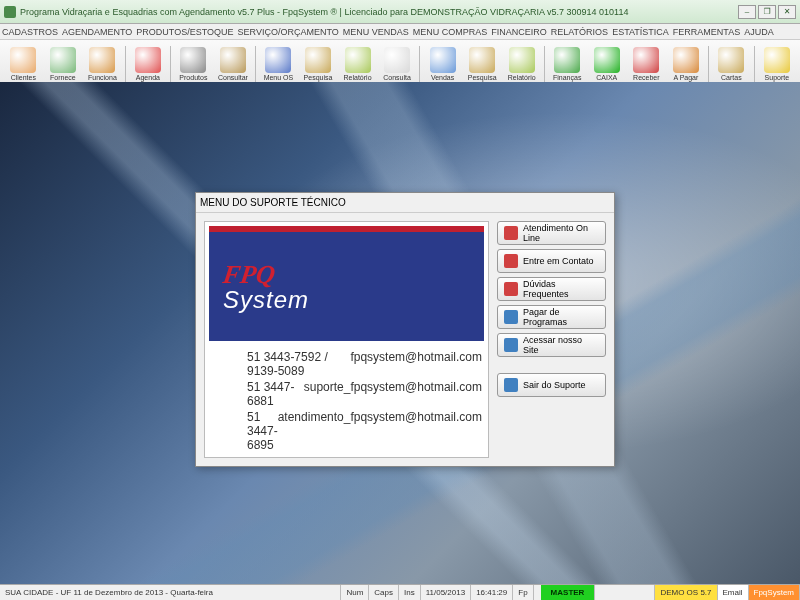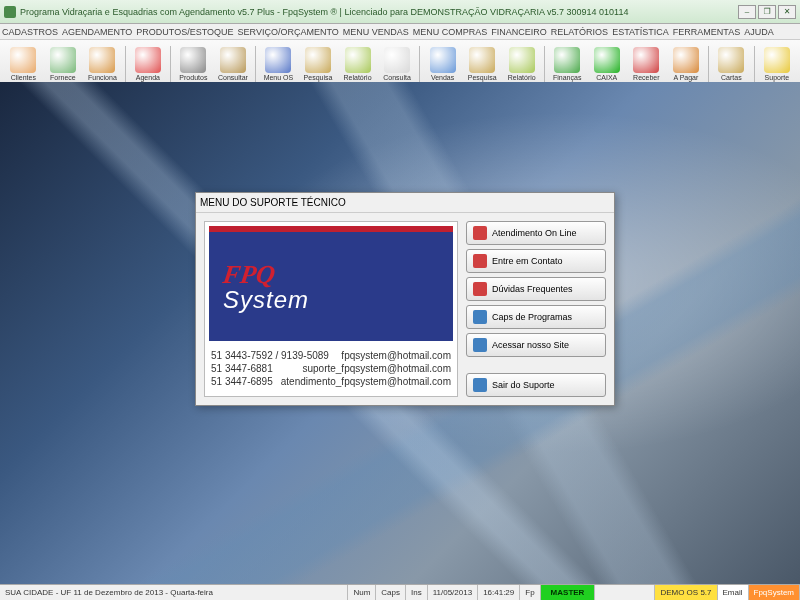--- a/index.html
+++ b/index.html
@@ -28,30 +28,30 @@
   radial-gradient(ellipse at 70% 40%, rgba(255,255,255,0.4) 0%, transparent 40%);
 }
 
 .dialog { position: absolute; top: 110px; left: 195px; width: 420px; background: #f0f0f0; border: 1px solid #888; box-shadow: 2px 2px 8px rgba(0,0,0,0.3); }
 .dialog-title { padding: 4px 4px; font-size: 10px; background: #f0f0f0; border-bottom: 1px solid #ccc; }
 .dialog-body { padding: 8px; display: flex; gap: 8px; }
 .dialog-left { flex: 1; border: 1px solid #bbb; background: #fff; padding: 4px; }
 .logo-box { width: 100%; height: 115px; background: #2a3a8a; position: relative; display: flex; flex-direction: column; justify-content: center; padding-left: 14px; border-top: 6px solid #c02030; }
 .logo-fpq { font-family: cursive; font-size: 26px; color: #d02030; font-weight: bold; font-style: italic; transform: skew(-8deg); }
 .logo-system { font-size: 24px; color: #fff; letter-spacing: 1px; margin-top: -4px; font-style: italic; }
-.contact-info { margin-top: 8px; font-size: 10px; color: #333; }
+.contact-info { margin-top: 8px; font-size: 12px; color: #333; margin-left: 36px; }
 .contact-row { display: flex; justify-content: space-between; padding: 1px 2px; }
 .dialog-right { width: 140px; display: flex; flex-direction: column; gap: 4px; }
 .support-btn { height: 24px; background: linear-gradient(#fefefe, #e4e4e4); border: 1px solid #999; border-radius: 3px; font-size: 9px; display: flex; align-items: center; padding: 0 6px; gap: 5px; cursor: pointer; }
 .sb-icon { width: 14px; height: 14px; border-radius: 2px; flex-shrink: 0; }
 .exit-btn { margin-top: 12px; }
 
 .statusbar { position: absolute; bottom: 0; left: 0; right: 0; height: 16px; background: #f0f0f0; border-top: 1px solid #aaa; display: flex; align-items: center; font-size: 8px; color: #333; }
 .status-cell { padding: 0 5px; border-right: 1px solid #bbb; height: 100%; display: flex; align-items: center; }
-.status-master { background: #20d020; color: #003300; font-weight: bold; padding: 0 10px; }
+.status-master { background: #20d020; color: #003300; font-weight: bold; padding: 0 10px; margin-left: 7px; }
 .status-fpq { background: #ff9030; color: #fff; }
 .status-demo { background: #ffe040; }
 .status-email { background: #fff; }
 </style>
 </head>
 <body>
 
 <div class="titlebar">
   <div class="titlebar-icon"></div>
   <div class="titlebar-text">Programa Vidraçaria e Esquadrias com Agendamento v5.7 Plus - FpqSystem ® | Licenciado para  DEMONSTRAÇÃO VIDRAÇARIA v5.7 300914 010114</div>
@@ -195,21 +195,21 @@
           <div class="support-btn">
             <div class="sb-icon" style="background: rgb(208, 64, 64);"></div>
             <span>Entre em Contato</span>
           </div>
           <div class="support-btn">
             <div class="sb-icon" style="background: rgb(208, 64, 64);"></div>
             <span>Dúvidas Frequentes</span>
           </div>
           <div class="support-btn">
             <div class="sb-icon" style="background: rgb(64, 128, 192);"></div>
-            <span>Caps de Programas</span>
+            <span>Pagar de Programas</span>
           </div>
           <div class="support-btn">
             <div class="sb-icon" style="background: rgb(64, 128, 192);"></div>
             <span>Acessar nosso Site</span>
           </div>
           <div class="support-btn exit-btn">
             <div class="sb-icon" style="background: rgb(64, 128, 192);"></div>
             <span>Sair do Suporte</span>
           </div>
         </div>

